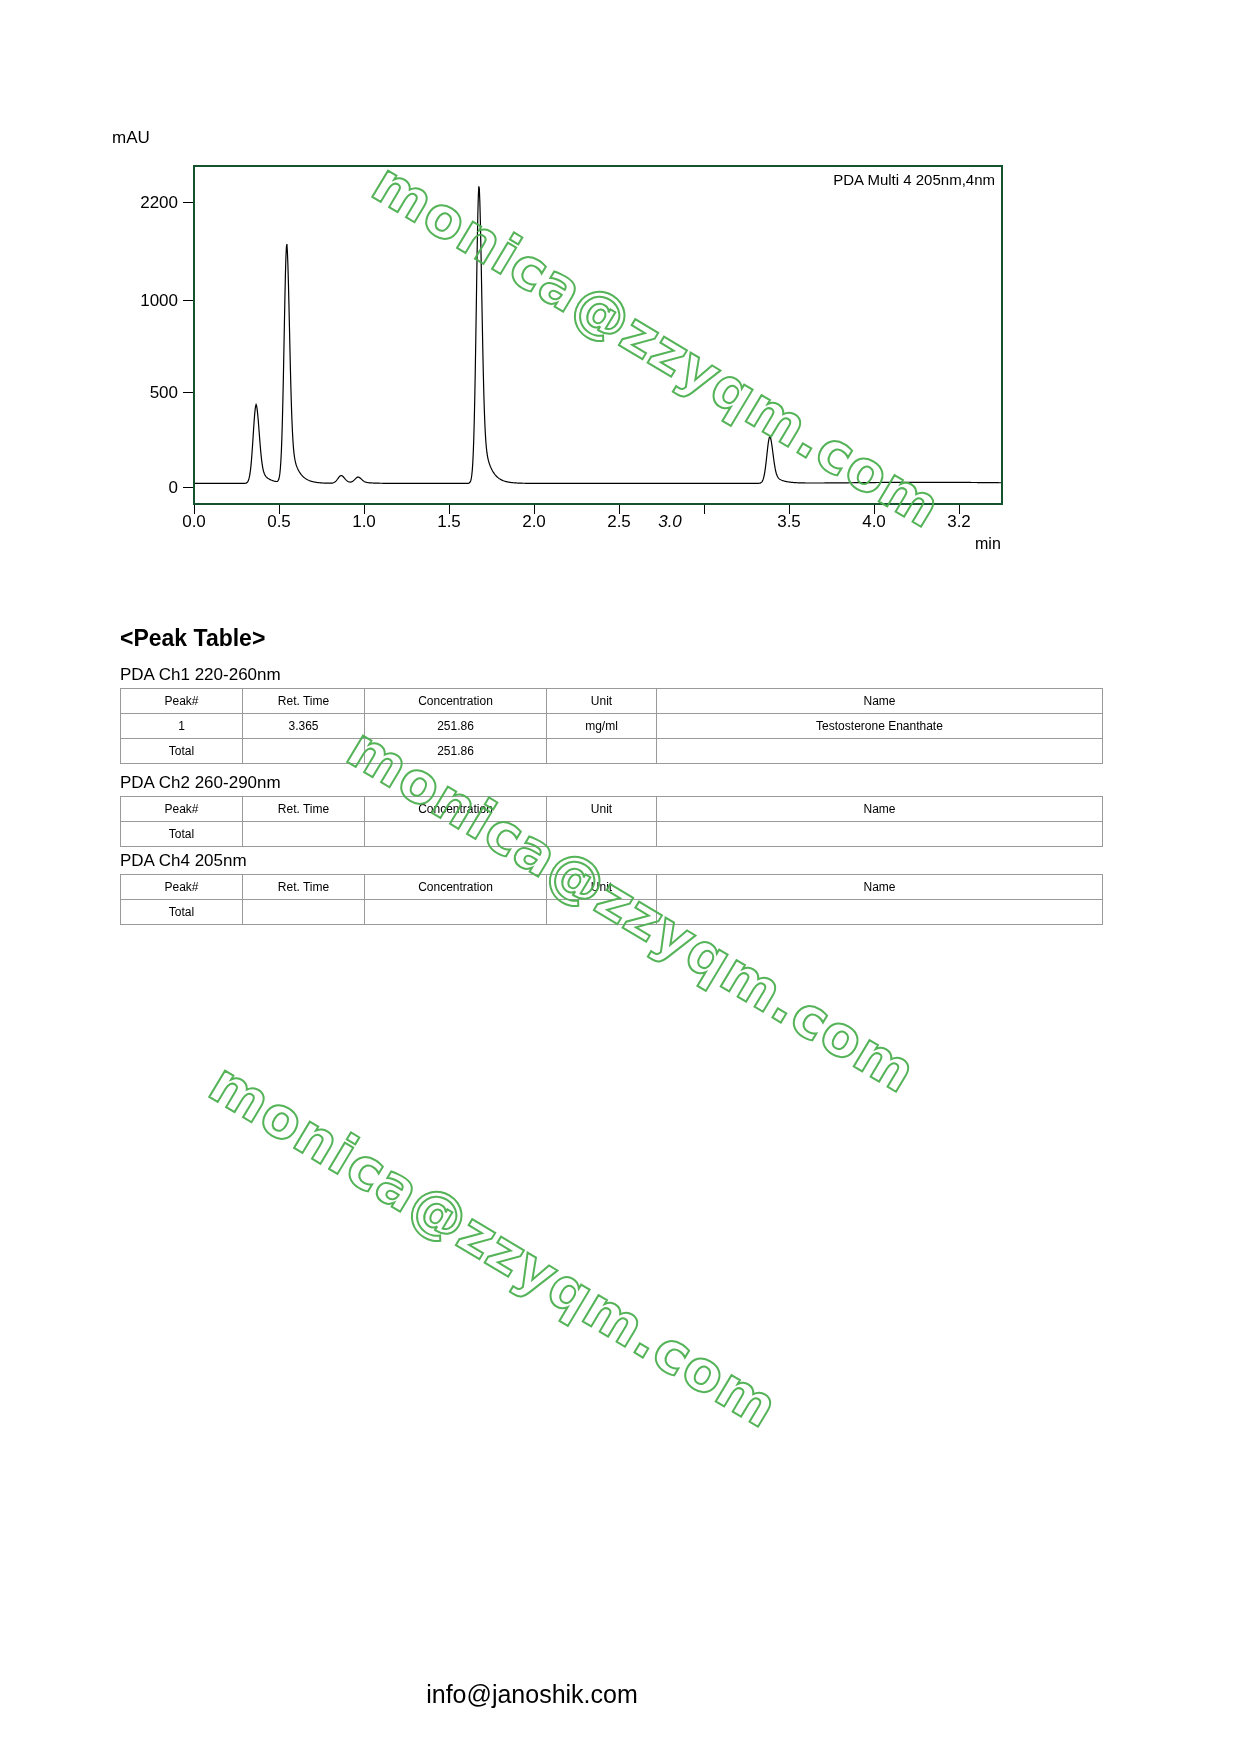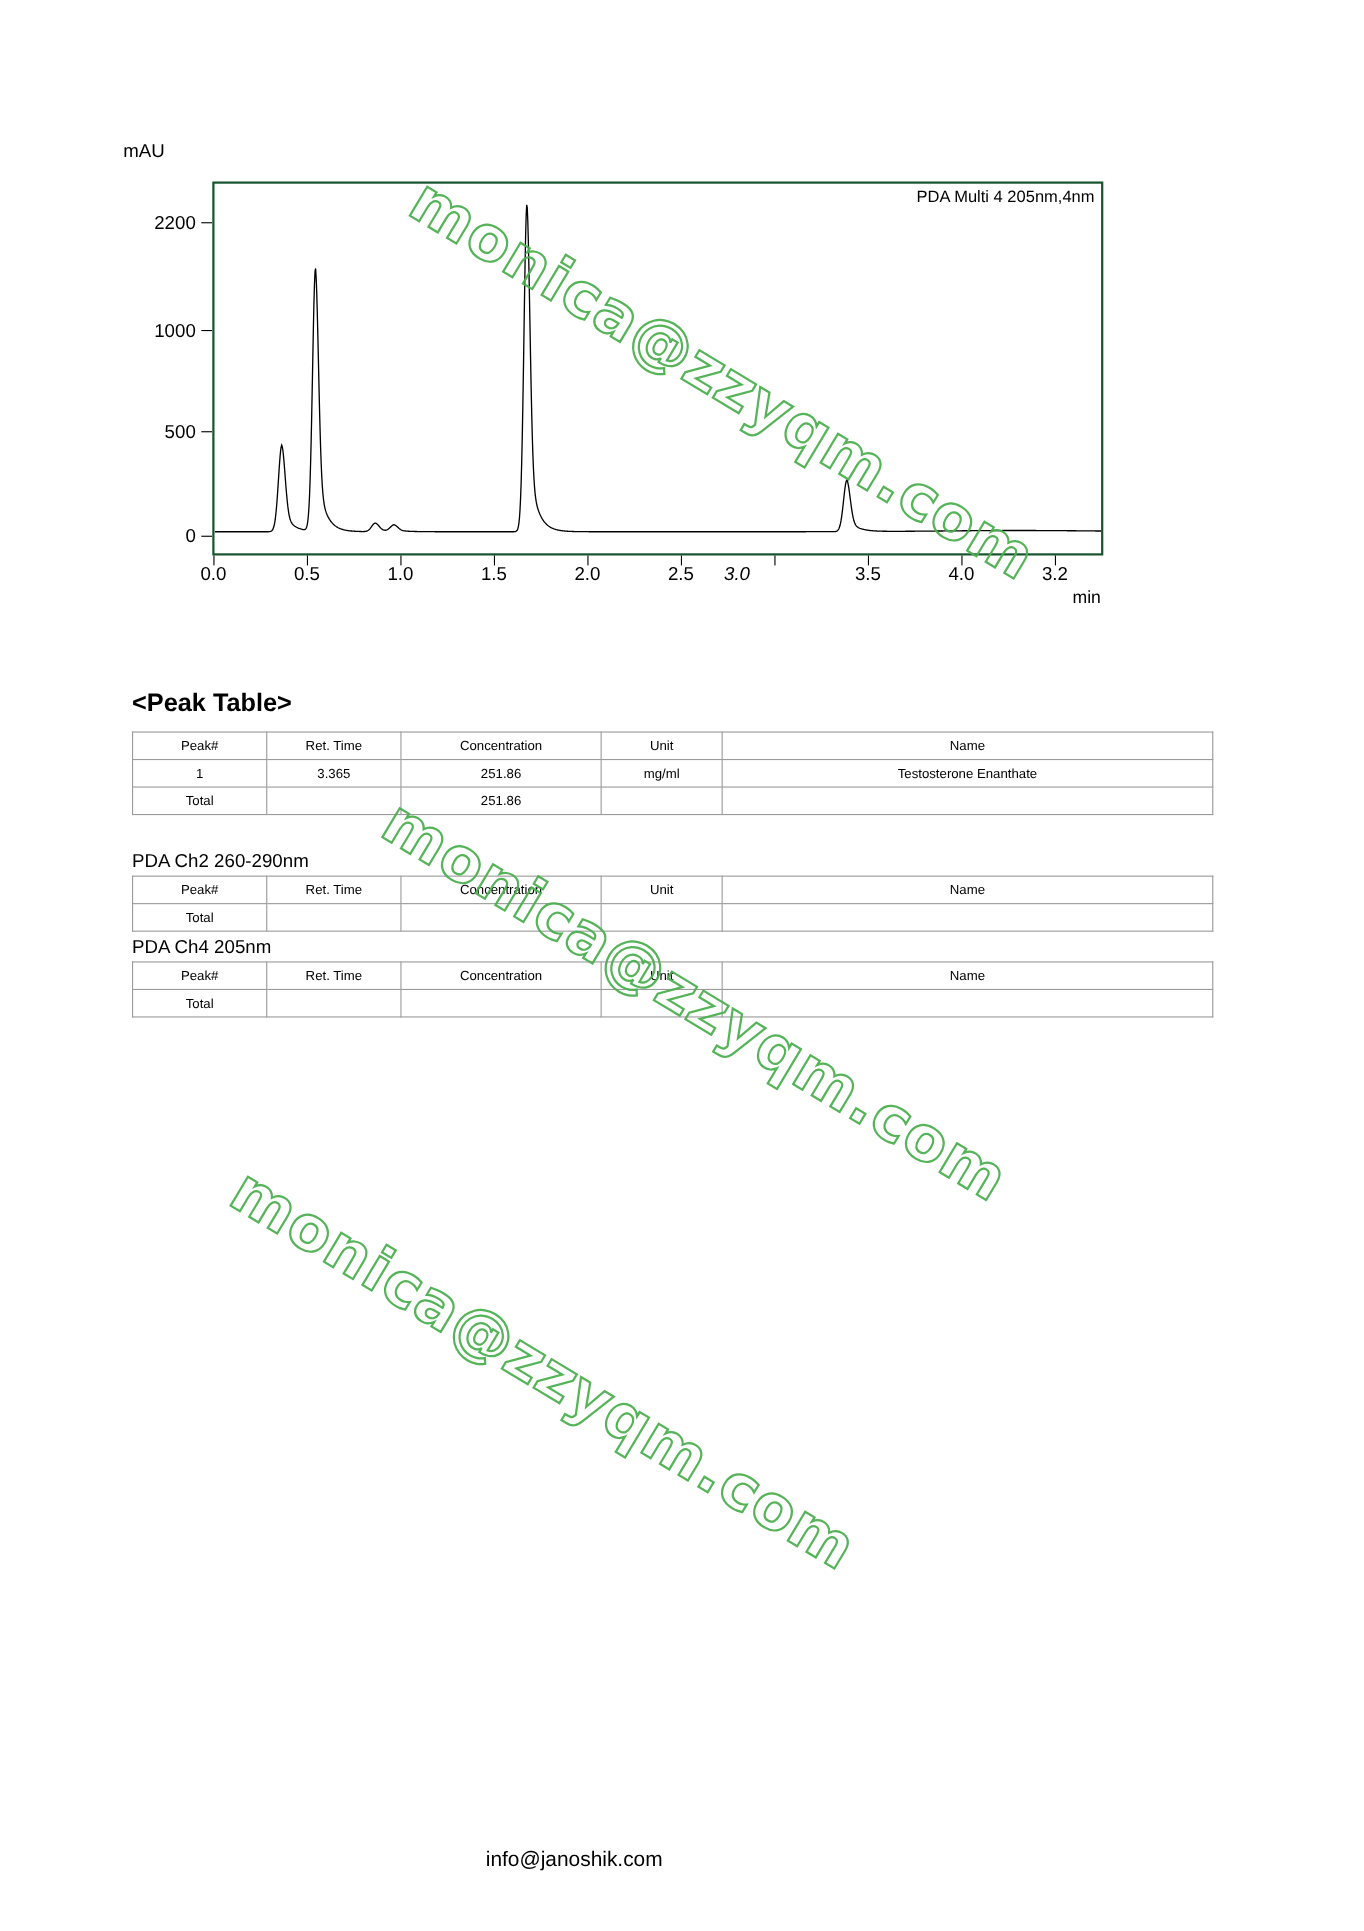--- a/index.html
+++ b/index.html
@@ -125,25 +125,25 @@
   col.c-unit   { width: 110px; }
   col.c-name   { width: 446px; }
 
   #grp1 { top: 665px; }
   #grp2 { top: 773px; }
   #grp3 { top: 851px; }
 
   
   #footer-email {
     position: absolute;
-    left: 8px;
+    left: 18px;
     top: 1680px;
     width: 1028px;
     text-align: center;
-    font-size: 19px;
+    font-size: 25px;
   }
 
   
   .watermark {
     position: absolute;
     font-family: "DejaVu Sans", sans-serif;
     font-weight: bold;
     color: transparent;
     -webkit-text-stroke: 2px #4caf50;
     text-stroke: 2px #4caf50;
@@ -224,20 +224,21 @@
 
   <div class="x-tick-mark" style="left:959px;"></div>
   <div class="x-tick-label" style="left:936px;">3.2</div>
 
   <div id="x-axis-title">min</div>
 </div>
 
 <div id="peak-table-heading">&lt;Peak Table&gt;</div>
 
 <div class="table-group" id="grp1">
+  <div class="table-caption">PDA Ch1 220-260nm</div>
   <table class="peak">
     <colgroup>
         <col class="c-peak">
         <col class="c-rt">
         <col class="c-conc">
         <col class="c-unit">
         <col class="c-name">
       </colgroup>
     <thead>
       <tr>

